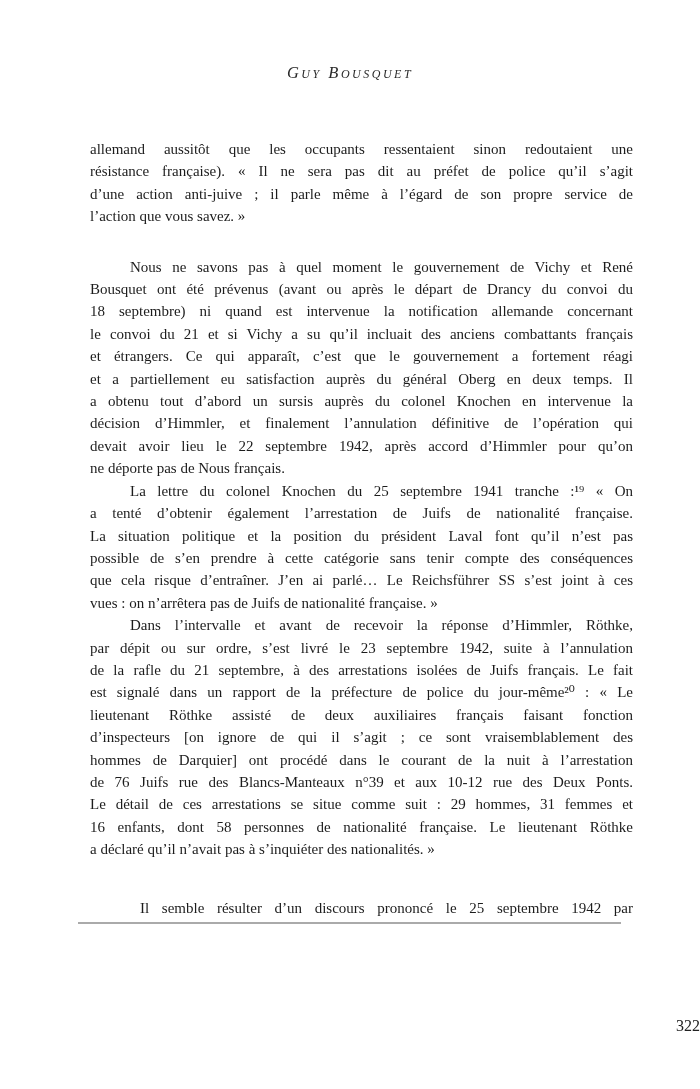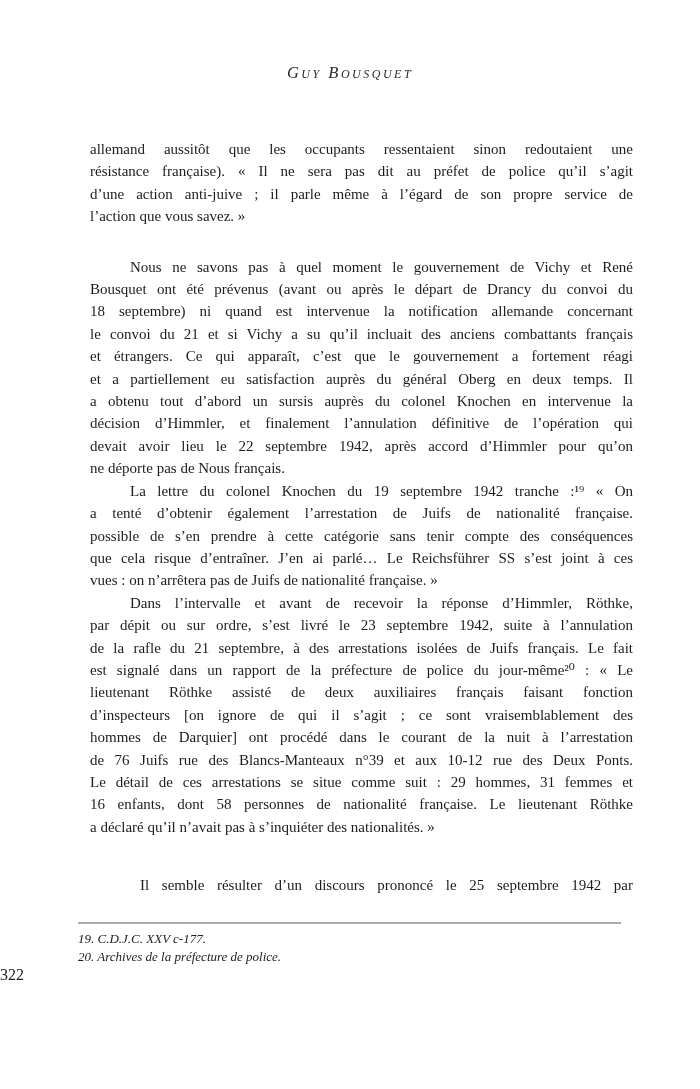--- a/index.html
+++ b/index.html
@@ -59,24 +59,24 @@
     top: 930px;
     left: 78px;
     width: 543px;
     font-style: italic;
     font-size: 13px;
     line-height: 17.5px;
     color: #222222;
   }
   .page-number {
     position: absolute;
-    top: 966px;
+    top: 1017px;
     left: 0;
     width: 700px;
-    text-align: left;
+    text-align: right;
     font-size: 16px;
     color: #222222;
   }
 </style>
 </head>
 <body>
 
 <div class="page">
   <div class="running-header">Guy Bousquet</div>
 
@@ -93,22 +93,23 @@
         <div class="line">18 septembre) ni quand est intervenue la notification allemande concernant</div>
         <div class="line">le convoi du 21 et si Vichy a su qu’il incluait des anciens combattants français</div>
         <div class="line">et étrangers. Ce qui apparaît, c’est que le gouvernement a fortement réagi</div>
         <div class="line">et a partiellement eu satisfaction auprès du général Oberg en deux temps. Il</div>
         <div class="line">a obtenu tout d’abord un sursis auprès du colonel Knochen en intervenue la</div>
         <div class="line">décision d’Himmler, et finalement l’annulation définitive de l’opération qui</div>
         <div class="line">devait avoir lieu le 22 septembre 1942, après accord d’Himmler pour qu’on</div>
         <div class="line flush">ne déporte pas de Nous français.</div>
       </div>
       <div class="paragraph">
-        <div class="line" style="text-indent: 40px;">La lettre du colonel Knochen du 19 septembre 1942 tranche :¹⁹ « On</div>
+        <div class="line" style="text-indent: 40px;">La lettre du colonel Knochen du 25 septembre 1941 tranche :¹⁹ « On</div>
         <div class="line">a tenté d’obtenir également l’arrestation de Juifs de nationalité française.</div>
+        <div class="line">La situation politique et la position du président Laval font qu’il n’est pas</div>
         <div class="line">possible de s’en prendre à cette catégorie sans tenir compte des conséquences</div>
         <div class="line">que cela risque d’entraîner. J’en ai parlé… Le Reichsführer SS s’est joint à ces</div>
         <div class="line flush">vues : on n’arrêtera pas de Juifs de nationalité française. »</div>
       </div>
       <div class="paragraph">
         <div class="line" style="text-indent: 40px;">Dans l’intervalle et avant de recevoir la réponse d’Himmler, Röthke,</div>
         <div class="line">par dépit ou sur ordre, s’est livré le 23 septembre 1942, suite à l’annulation</div>
         <div class="line">de la rafle du 21 septembre, à des arrestations isolées de Juifs français. Le fait</div>
         <div class="line">est signalé dans un rapport de la préfecture de police du jour-même²⁰ : « Le</div>
         <div class="line">lieutenant Röthke assisté de deux auxiliaires français faisant fonction</div>
@@ -119,19 +120,15 @@
         <div class="line">16 enfants, dont 58 personnes de nationalité française. Le lieutenant Röthke</div>
         <div class="line flush">a déclaré qu’il n’avait pas à s’inquiéter des nationalités. »</div>
       </div>
       <div class="paragraph" style="margin-top: 36px;">
         <div class="line" style="text-indent: 50px;">Il semble résulter d’un discours prononcé le 25 septembre 1942 par</div>
       </div>
     </div>
 
   <div class="footnote-rule"></div>
 
-  <div class="footnotes">
-      <div class="footnote">19. C.D.J.C. XXV c-177.</div>
-      <div class="footnote">20. Archives de la préfecture de police.</div>
-    </div>
 
   <div class="page-number">322</div>
 </div>
 
 </body></html>

